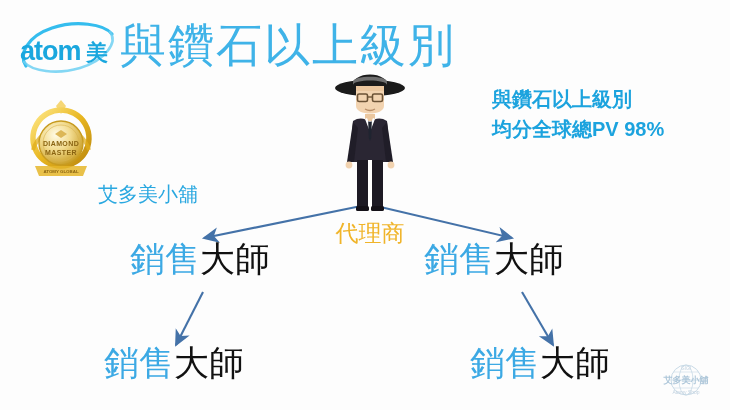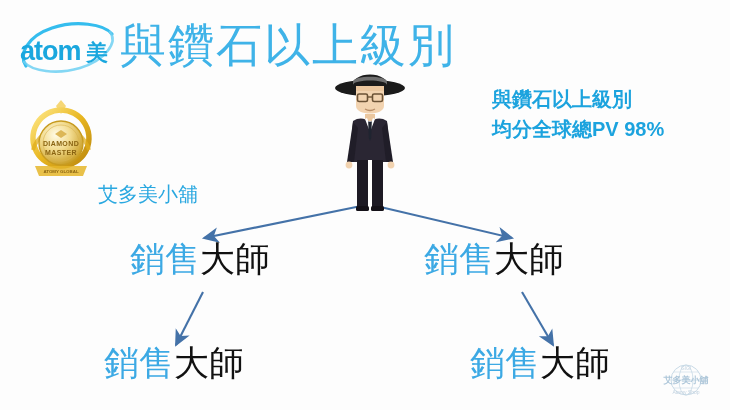--- a/index.html
+++ b/index.html
@@ -266,20 +266,21 @@
 
       <rect x="42" y="98" width="11" height="48" fill="#1d1a24"></rect>
       <rect x="57" y="98" width="11" height="48" fill="#1d1a24"></rect>
       <rect x="53" y="98" width="4" height="48" fill="#ffffff"></rect>
 
       <rect x="41" y="144" width="13" height="5" rx="1.6" fill="#141118"></rect>
       <rect x="56" y="144" width="13" height="5" rx="1.6" fill="#141118"></rect>
     </svg>
   </div>
 
+  <div class="agent-label">代理商</div>
 
   <div class="node node-l1">
     <span class="blue">銷售</span><span class="dark">大師</span>
   </div>
 
   <div class="node node-r1">
     <span class="blue">銷售</span><span class="dark">大師</span>
   </div>
 
   <div class="node node-l2">

